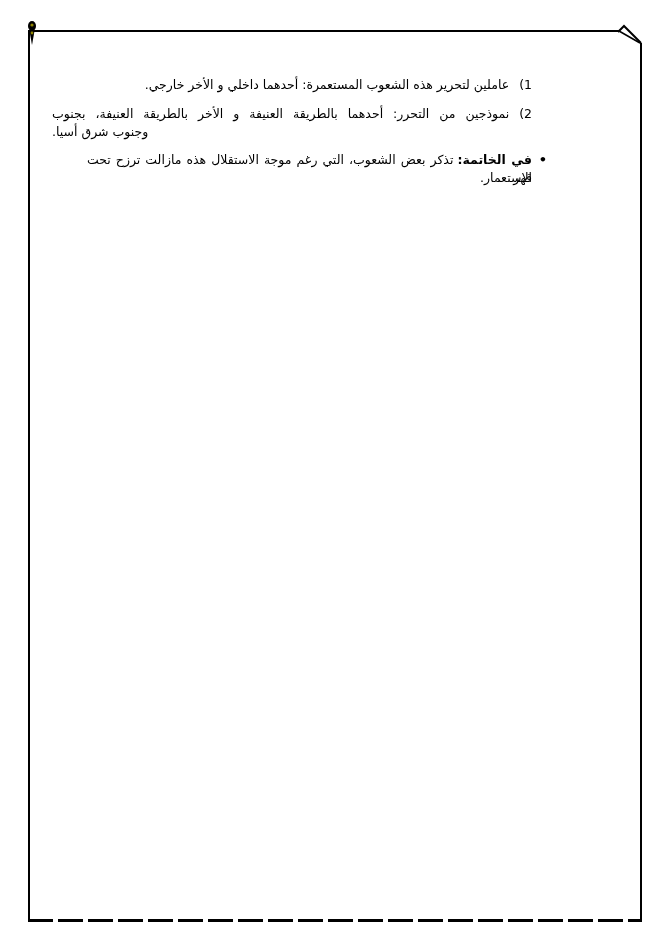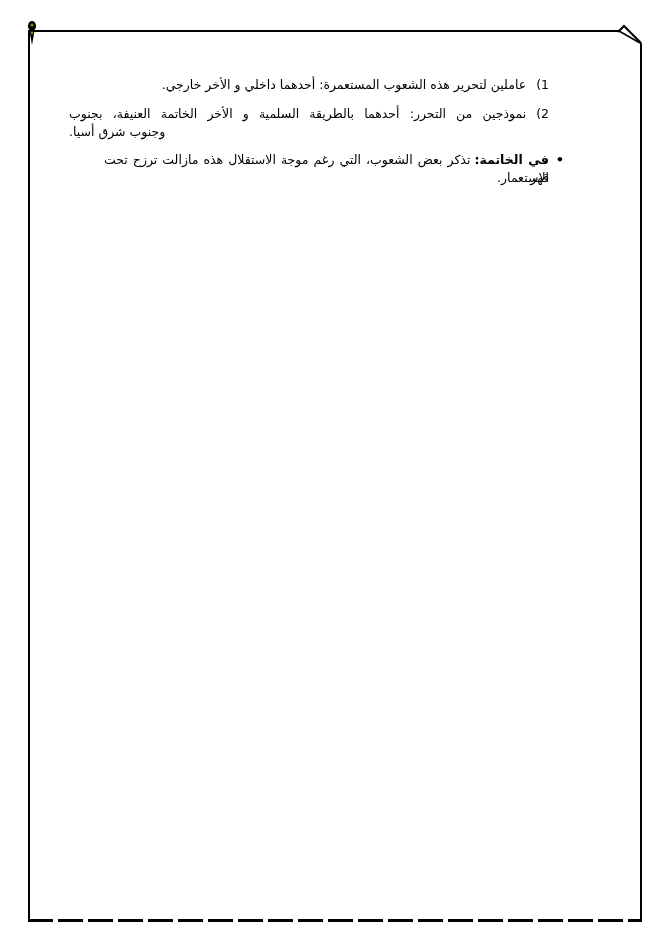--- a/index.html
+++ b/index.html
@@ -15,21 +15,21 @@
     border-left:2px solid #000;border-top:2px solid #000;border-right:2px solid #000;
   }
   
   .frame-bottom{
     position:absolute;left:28px;top:919px;width:614px;height:3px;
     background:repeating-linear-gradient(to right,#000 0 25px,transparent 25px 30px);
   }
   .corner-svg{position:absolute;}
   
   .content{
-    position:absolute;left:69px;top:0;width:480px;height:947px;
+    position:absolute;left:52px;top:0;width:480px;height:947px;
     direction:rtl;font-size:12.5px;line-height:18px;
   }
   .tline{position:absolute;right:0;left:0;height:18px;white-space:nowrap;}
   .just{white-space:normal;text-align:justify;text-align-last:justify;}
   .right{text-align:right;}
   .center{text-align:left;white-space:normal;}
   .marker{margin-left:10px;}
   .boldlead{font-weight:bold;margin-left:4px;}
   .bullet-dot{
     position:absolute;right:-15px;top:151px;height:18px;line-height:18px;
@@ -60,21 +60,21 @@
     <line x1="35" y1="21" x2="35" y2="40" stroke="#000" stroke-width="2"></line>
   </svg>
 
   <div class="content">
 
     <div class="tline right" style="top:76px;">
       <span class="marker">1)</span><span>عاملين لتحرير هذه الشعوب المستعمرة: أحدهما داخلي و الأخر خارجي.</span>
     </div>
 
     <div class="tline just" style="top:105px;">
-      <span class="marker">2)</span><span>نموذجين من التحرر: أحدهما بالطريقة السلمية و الأخر الخاتمة العنيفة، بجنوب</span>
+      <span class="marker">2)</span><span>نموذجين من التحرر: أحدهما بالطريقة العنيفة و الأخر بالطريقة العنيفة، بجنوب</span>
     </div>
 
     <div class="tline center" style="top:123px;">وجنوب شرق أسيا.</div>
 
     <div class="tline just" style="top:151px;margin-left:35px;">
       <span class="boldlead">في الخاتمة:</span><span>تذكر بعض الشعوب، التي رغم موجة الاستقلال هذه مازالت ترزح تحت قهر</span>
     </div>
 
     <div class="tline right" style="top:169px;text-align:right;">الاستعمار.</div>
 

